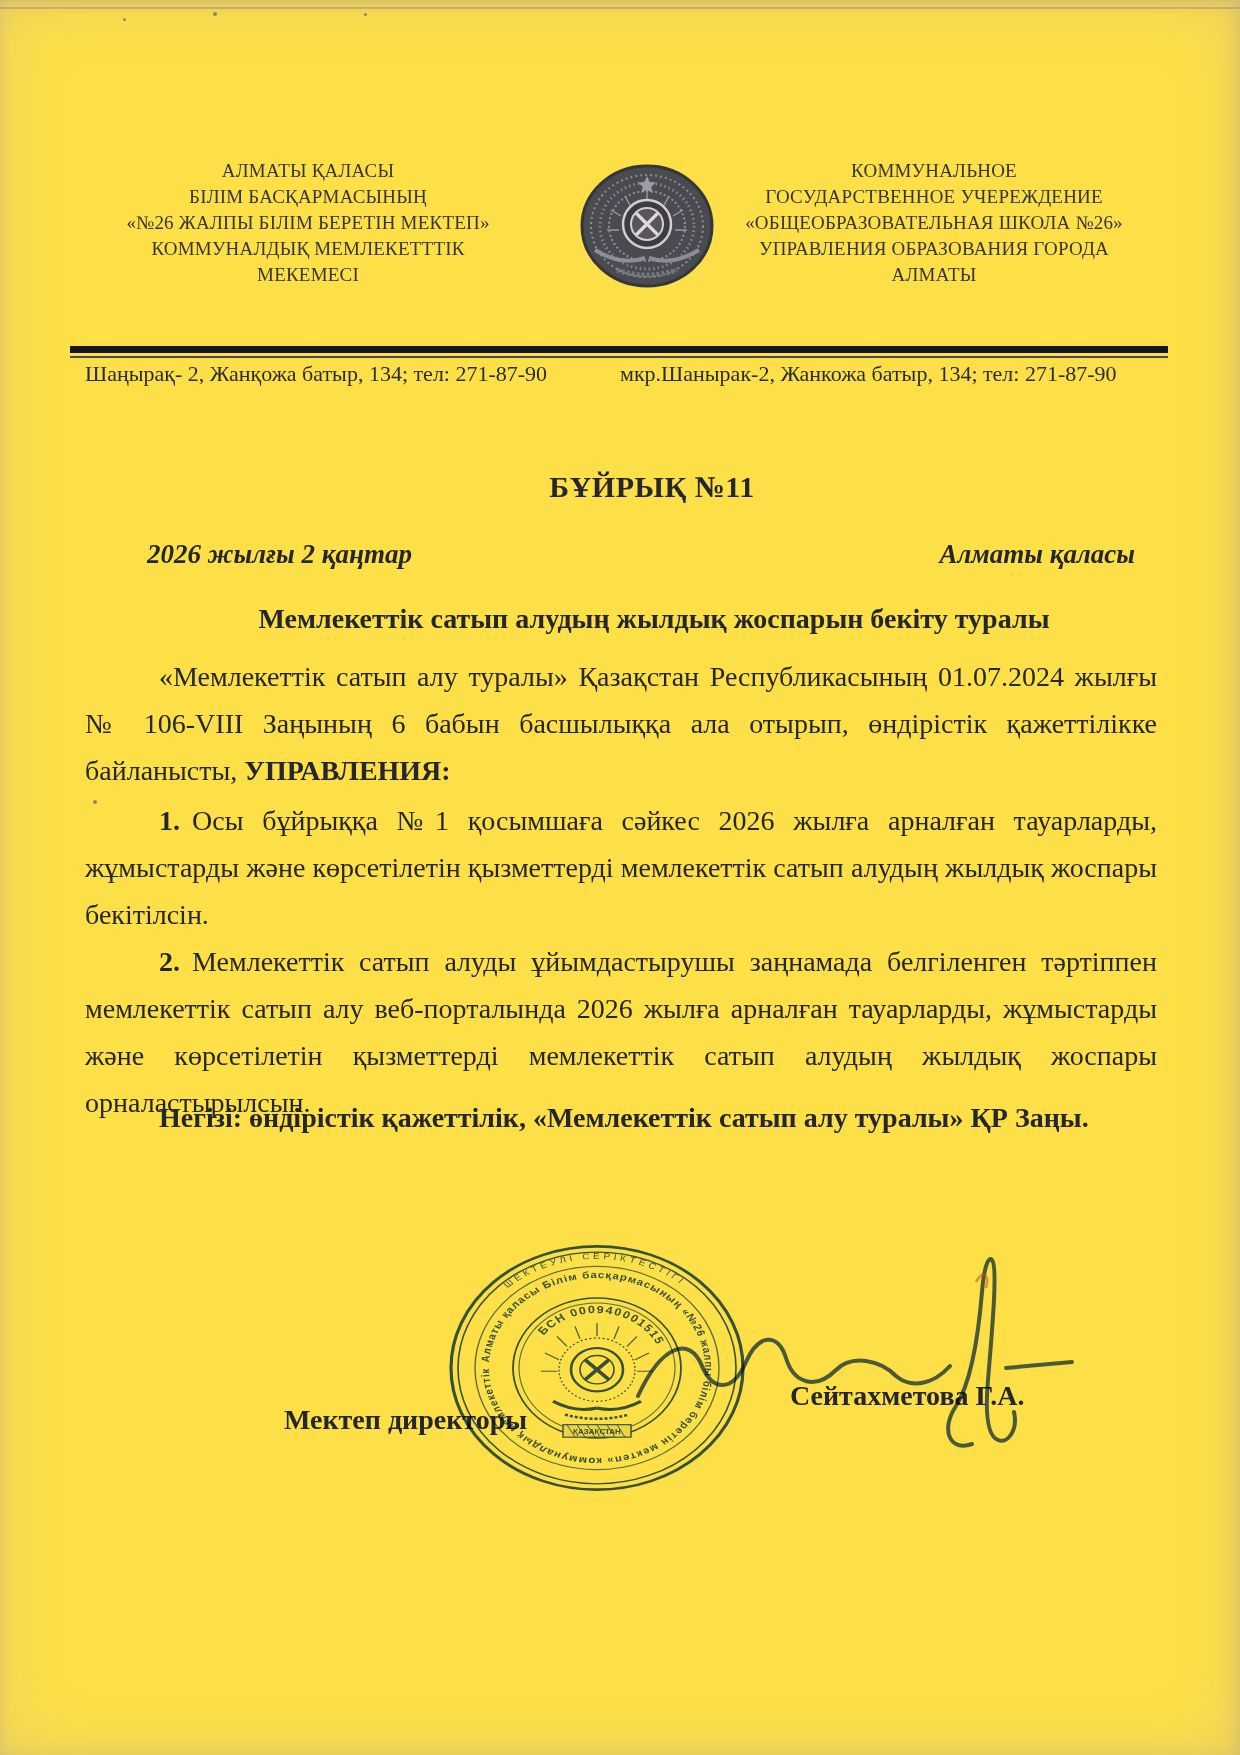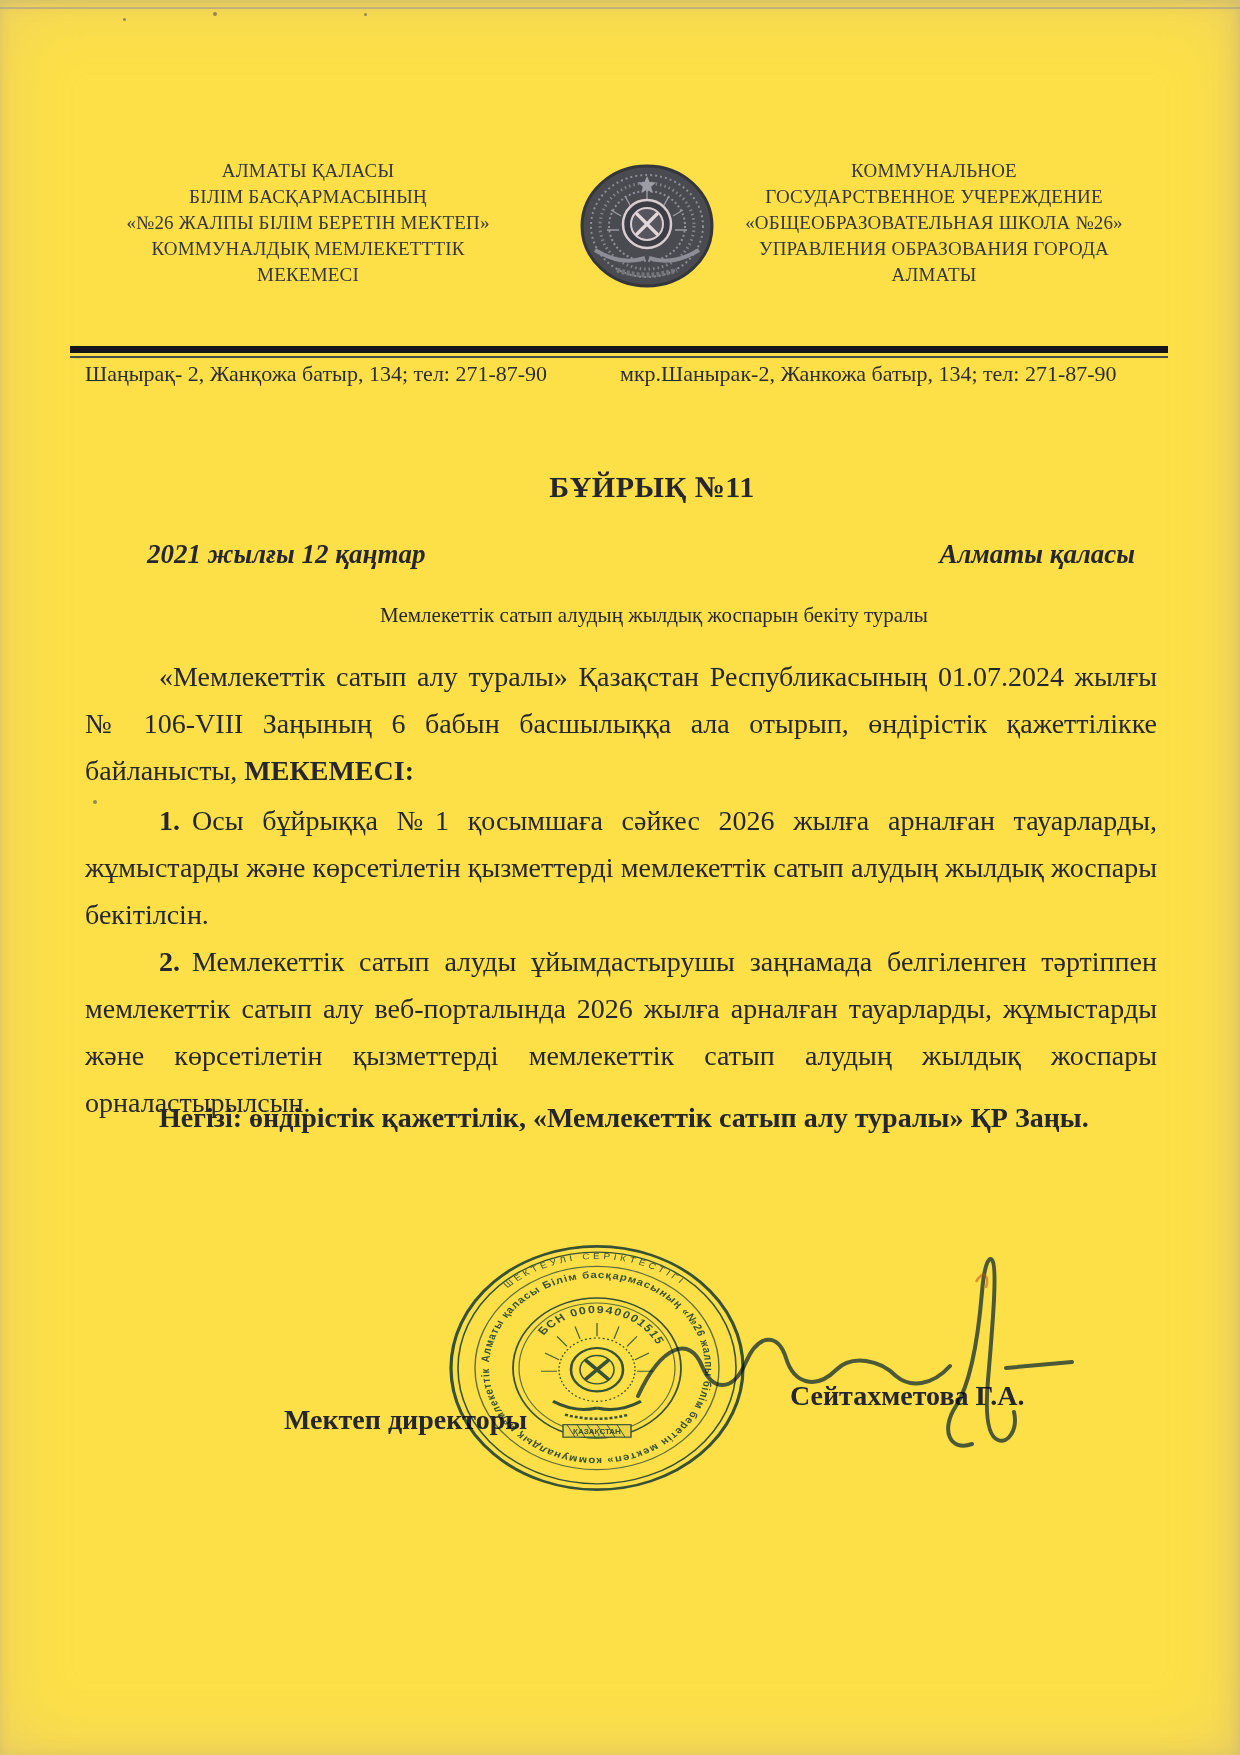--- a/index.html
+++ b/index.html
@@ -23,21 +23,21 @@
   .emblem{position:absolute;left:577px;top:162px;width:140px;height:128px;}
   .rule{position:absolute;left:70px;right:72px;top:346px;height:0;border-top:7px solid #15151d;border-bottom:2px solid #4a4a52;padding-top:3px;}
   .addr{position:absolute;top:361px;font-size:22px;color:#2b2b33;}
   .addr-left{left:85px;}
   .addr-right{left:620px;right:76px;text-align:left;}
   
   .title{position:absolute;left:85px;right:85px;top:470px;text-align:center;font-size:30px;font-weight:bold;transform:translateX(32px);letter-spacing:.5px;}
   .dateline{position:absolute;left:85px;right:105px;top:539px;font-size:27px;font-weight:bold;font-style:italic;}
   .dateline .date{position:absolute;left:62px;top:0;}
   .dateline .city{position:absolute;right:0;top:0;}
-  .subject{position:absolute;left:85px;right:85px;top:603px;text-align:center;font-size:21px;font-weight:normal;transform:translateX(34px);}
+  .subject{position:absolute;left:85px;right:85px;top:603px;text-align:center;font-size:28px;font-weight:bold;transform:translateX(34px);}
   .body-par{position:absolute;left:85px;right:83px;font-size:28px;line-height:47px;text-align:justify;text-indent:74px;margin:0;}
   .p1{top:653px;}
   .it1{top:797px;}
   .it2{top:938px;}
   .basis{top:1094px;font-weight:bold;}
   .item-num{padding-right:12px;}
   .effect{position:absolute;left:85px;right:85px;top:1192px;font-size:28px;text-align:center;transform:translateX(-28px);}
   
   .sig-role{position:absolute;left:284px;top:1380px;font-size:28px;font-weight:bold;z-index:1;margin-top:24px;}
   .sig-name{position:absolute;left:790px;top:1380px;font-size:28px;font-weight:bold;z-index:1;}
@@ -94,27 +94,27 @@
   </div>
 
   <div class="rule"></div>
 
   <div class="addr addr-left">Шаңырақ- 2, Жанқожа батыр, 134; тел: 271-87-90</div>
   <div class="addr addr-right">мкр.Шанырак-2, Жанкожа батыр, 134; тел: 271-87-90</div>
 
   <div class="title">БҰЙРЫҚ №11</div>
 
   <div class="dateline">
-    <span class="date">2021 жылғы 12 қаңтар</span>
+    <span class="date">2026 жылғы 2 қаңтар</span>
     <span class="city">Алматы қаласы</span>
   </div>
 
   <div class="subject">Мемлекеттік сатып алудың жылдық жоспарын бекіту туралы</div>
 
-  <p class="body-par p1"><span>«Мемлекеттік сатып алу туралы» Қазақстан Республикасының 01.07.2024 жылғы № 106-VIII Заңының  6 бабын басшылыққа ала отырып, өндірістік қажеттілікке байланысты, </span><b>МЕКЕМЕСІ:</b></p>
+  <p class="body-par p1"><span>«Мемлекеттік сатып алу туралы» Қазақстан Республикасының 01.07.2024 жылғы № 106-VIII Заңының  6 бабын басшылыққа ала отырып, өндірістік қажеттілікке байланысты, </span><b>УПРАВЛЕНИЯ:</b></p>
 
   <p class="body-par it1"><b class="item-num">1.</b><span>Осы бұйрыққа №1 қосымшаға сәйкес 2026 жылға арналған тауарларды, жұмыстарды және көрсетілетін қызметтерді мемлекеттік сатып алудың жылдық жоспары бекітілсін.</span></p>
 
   <p class="body-par it2"><b class="item-num">2.</b><span>Мемлекеттік сатып алуды ұйымдастырушы заңнамада белгіленген тәртіппен мемлекеттік сатып алу веб-порталында 2026 жылға арналған тауарларды, жұмыстарды және көрсетілетін қызметтерді мемлекеттік сатып алудың жылдық жоспары орналастырылсын.</span></p>
 
   <p class="body-par basis"><b>Негізі</b><span>: өндірістік қажеттілік, «Мемлекеттік сатып алу туралы» ҚР Заңы.</span></p>
 
 
   <div class="sig-role">Мектеп директоры</div>
   <div class="sig-name">Сейтахметова Г.А.</div>

